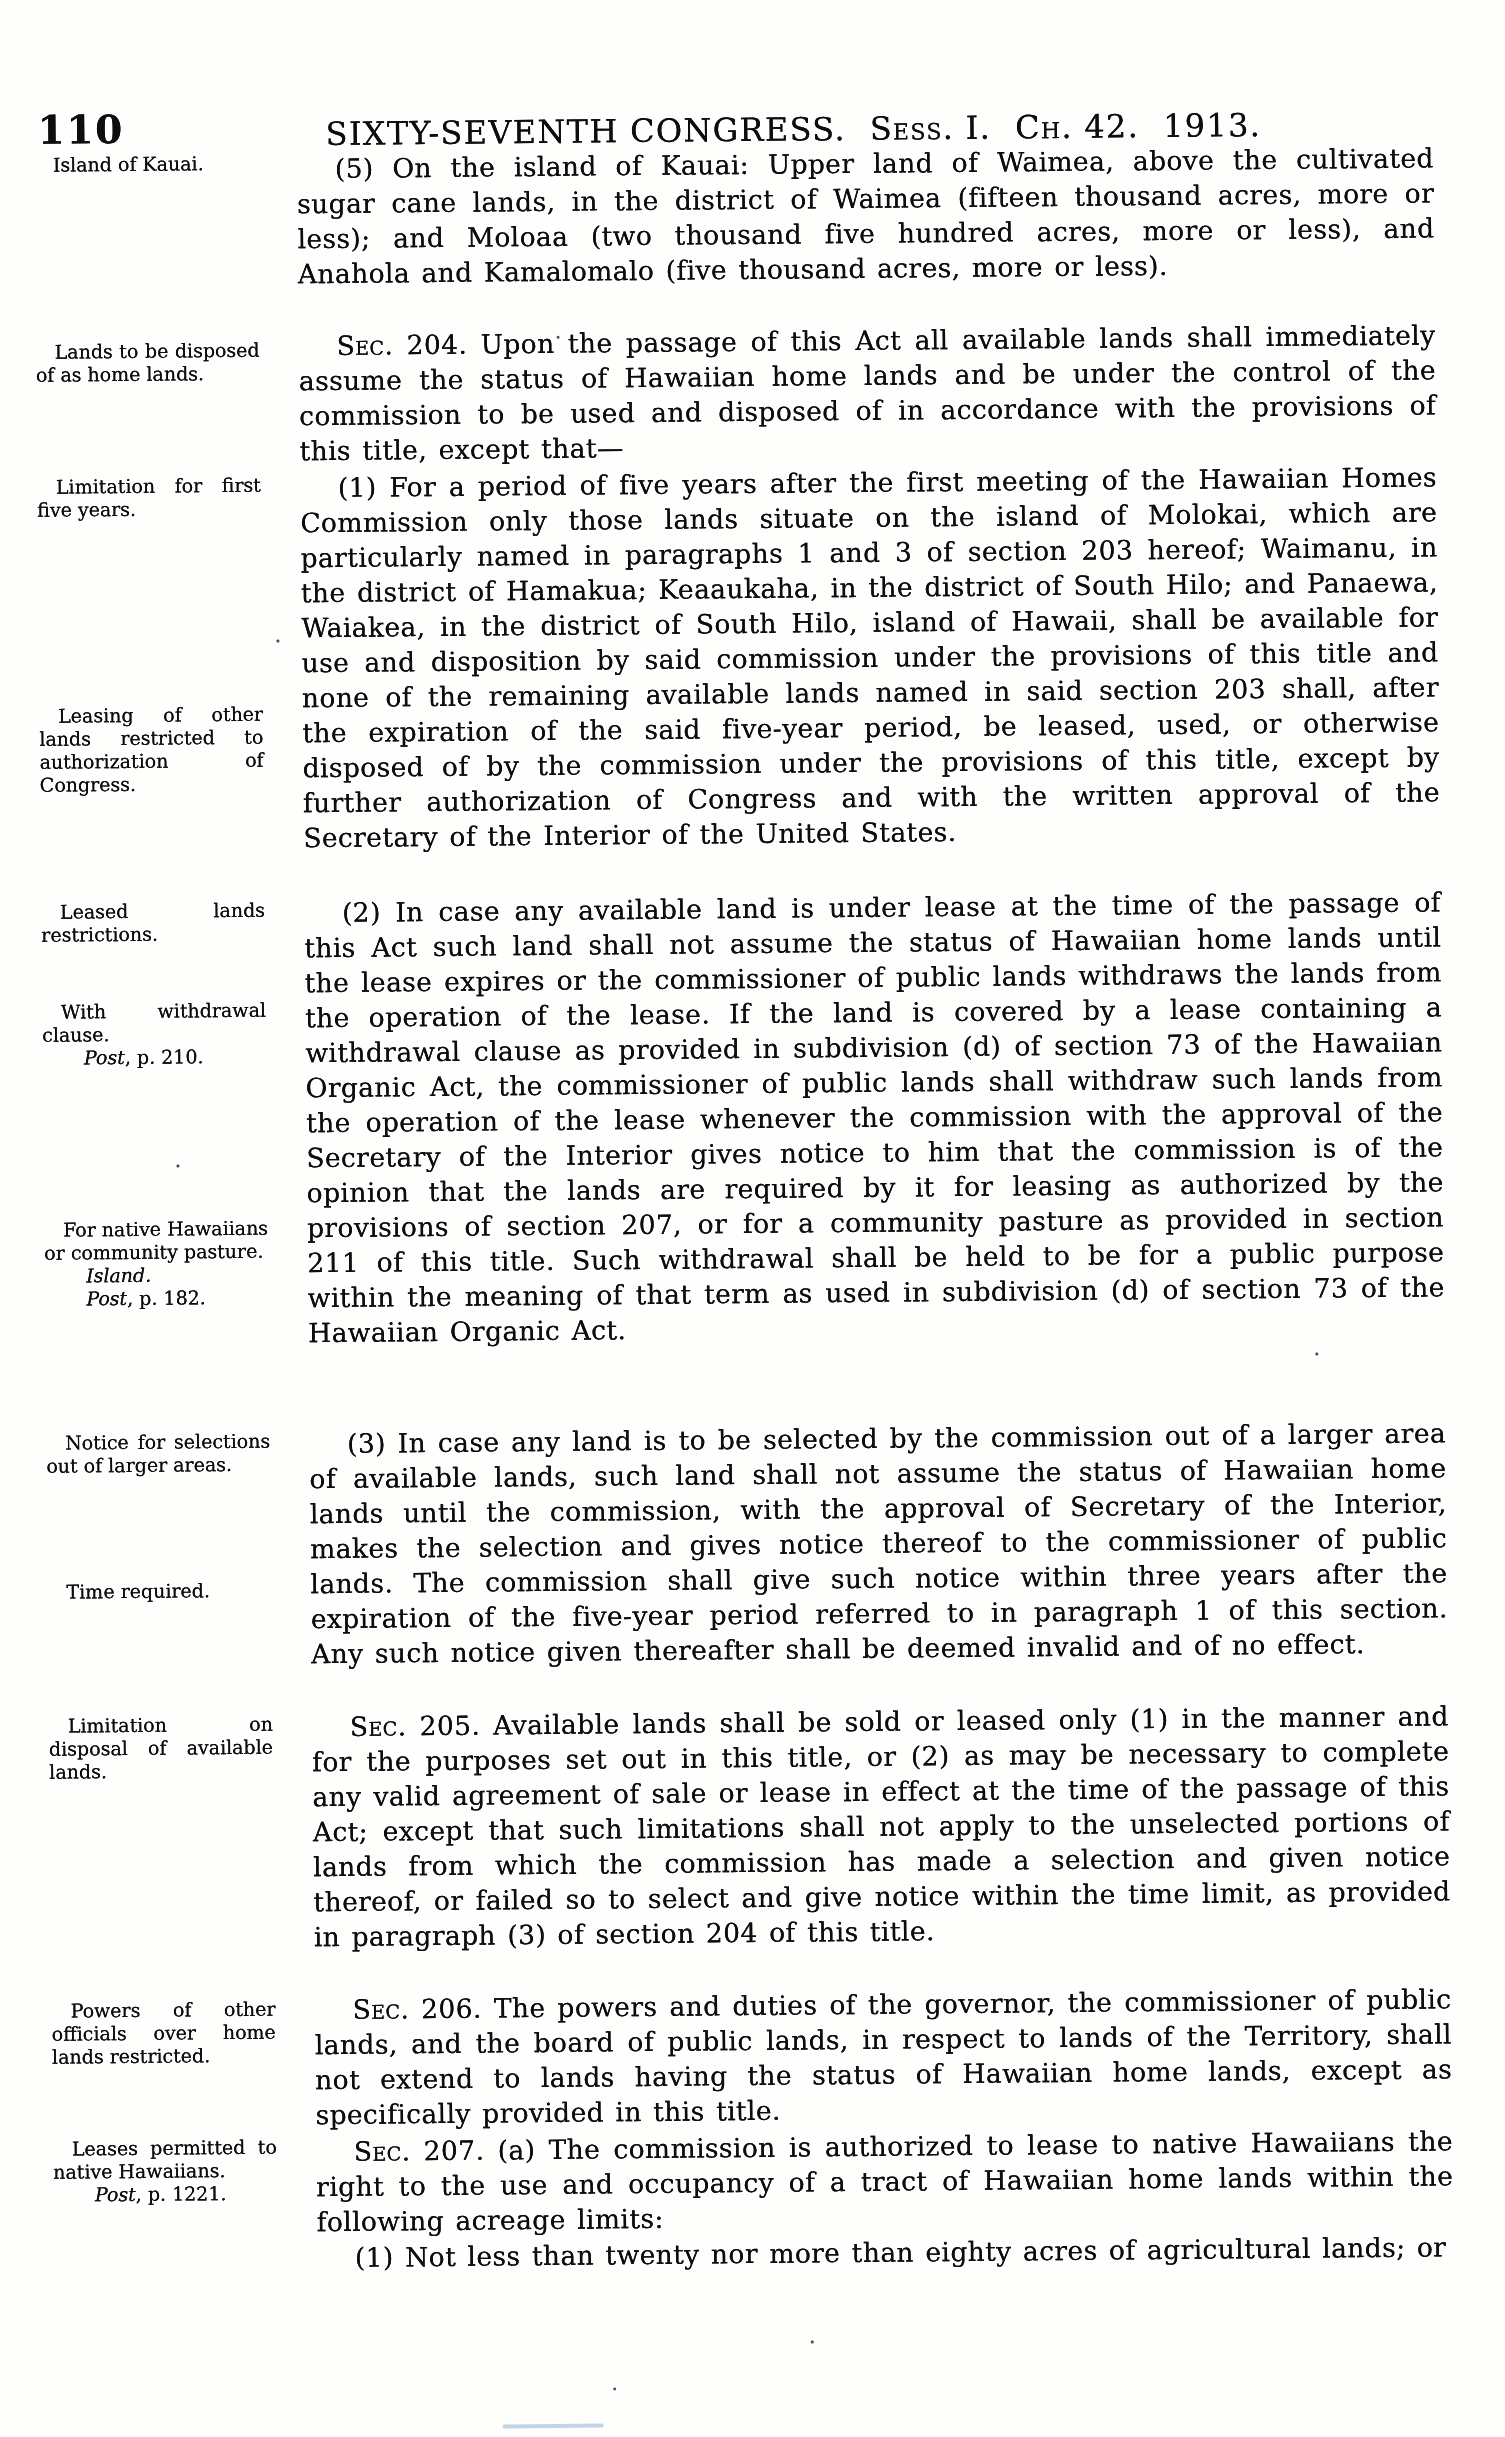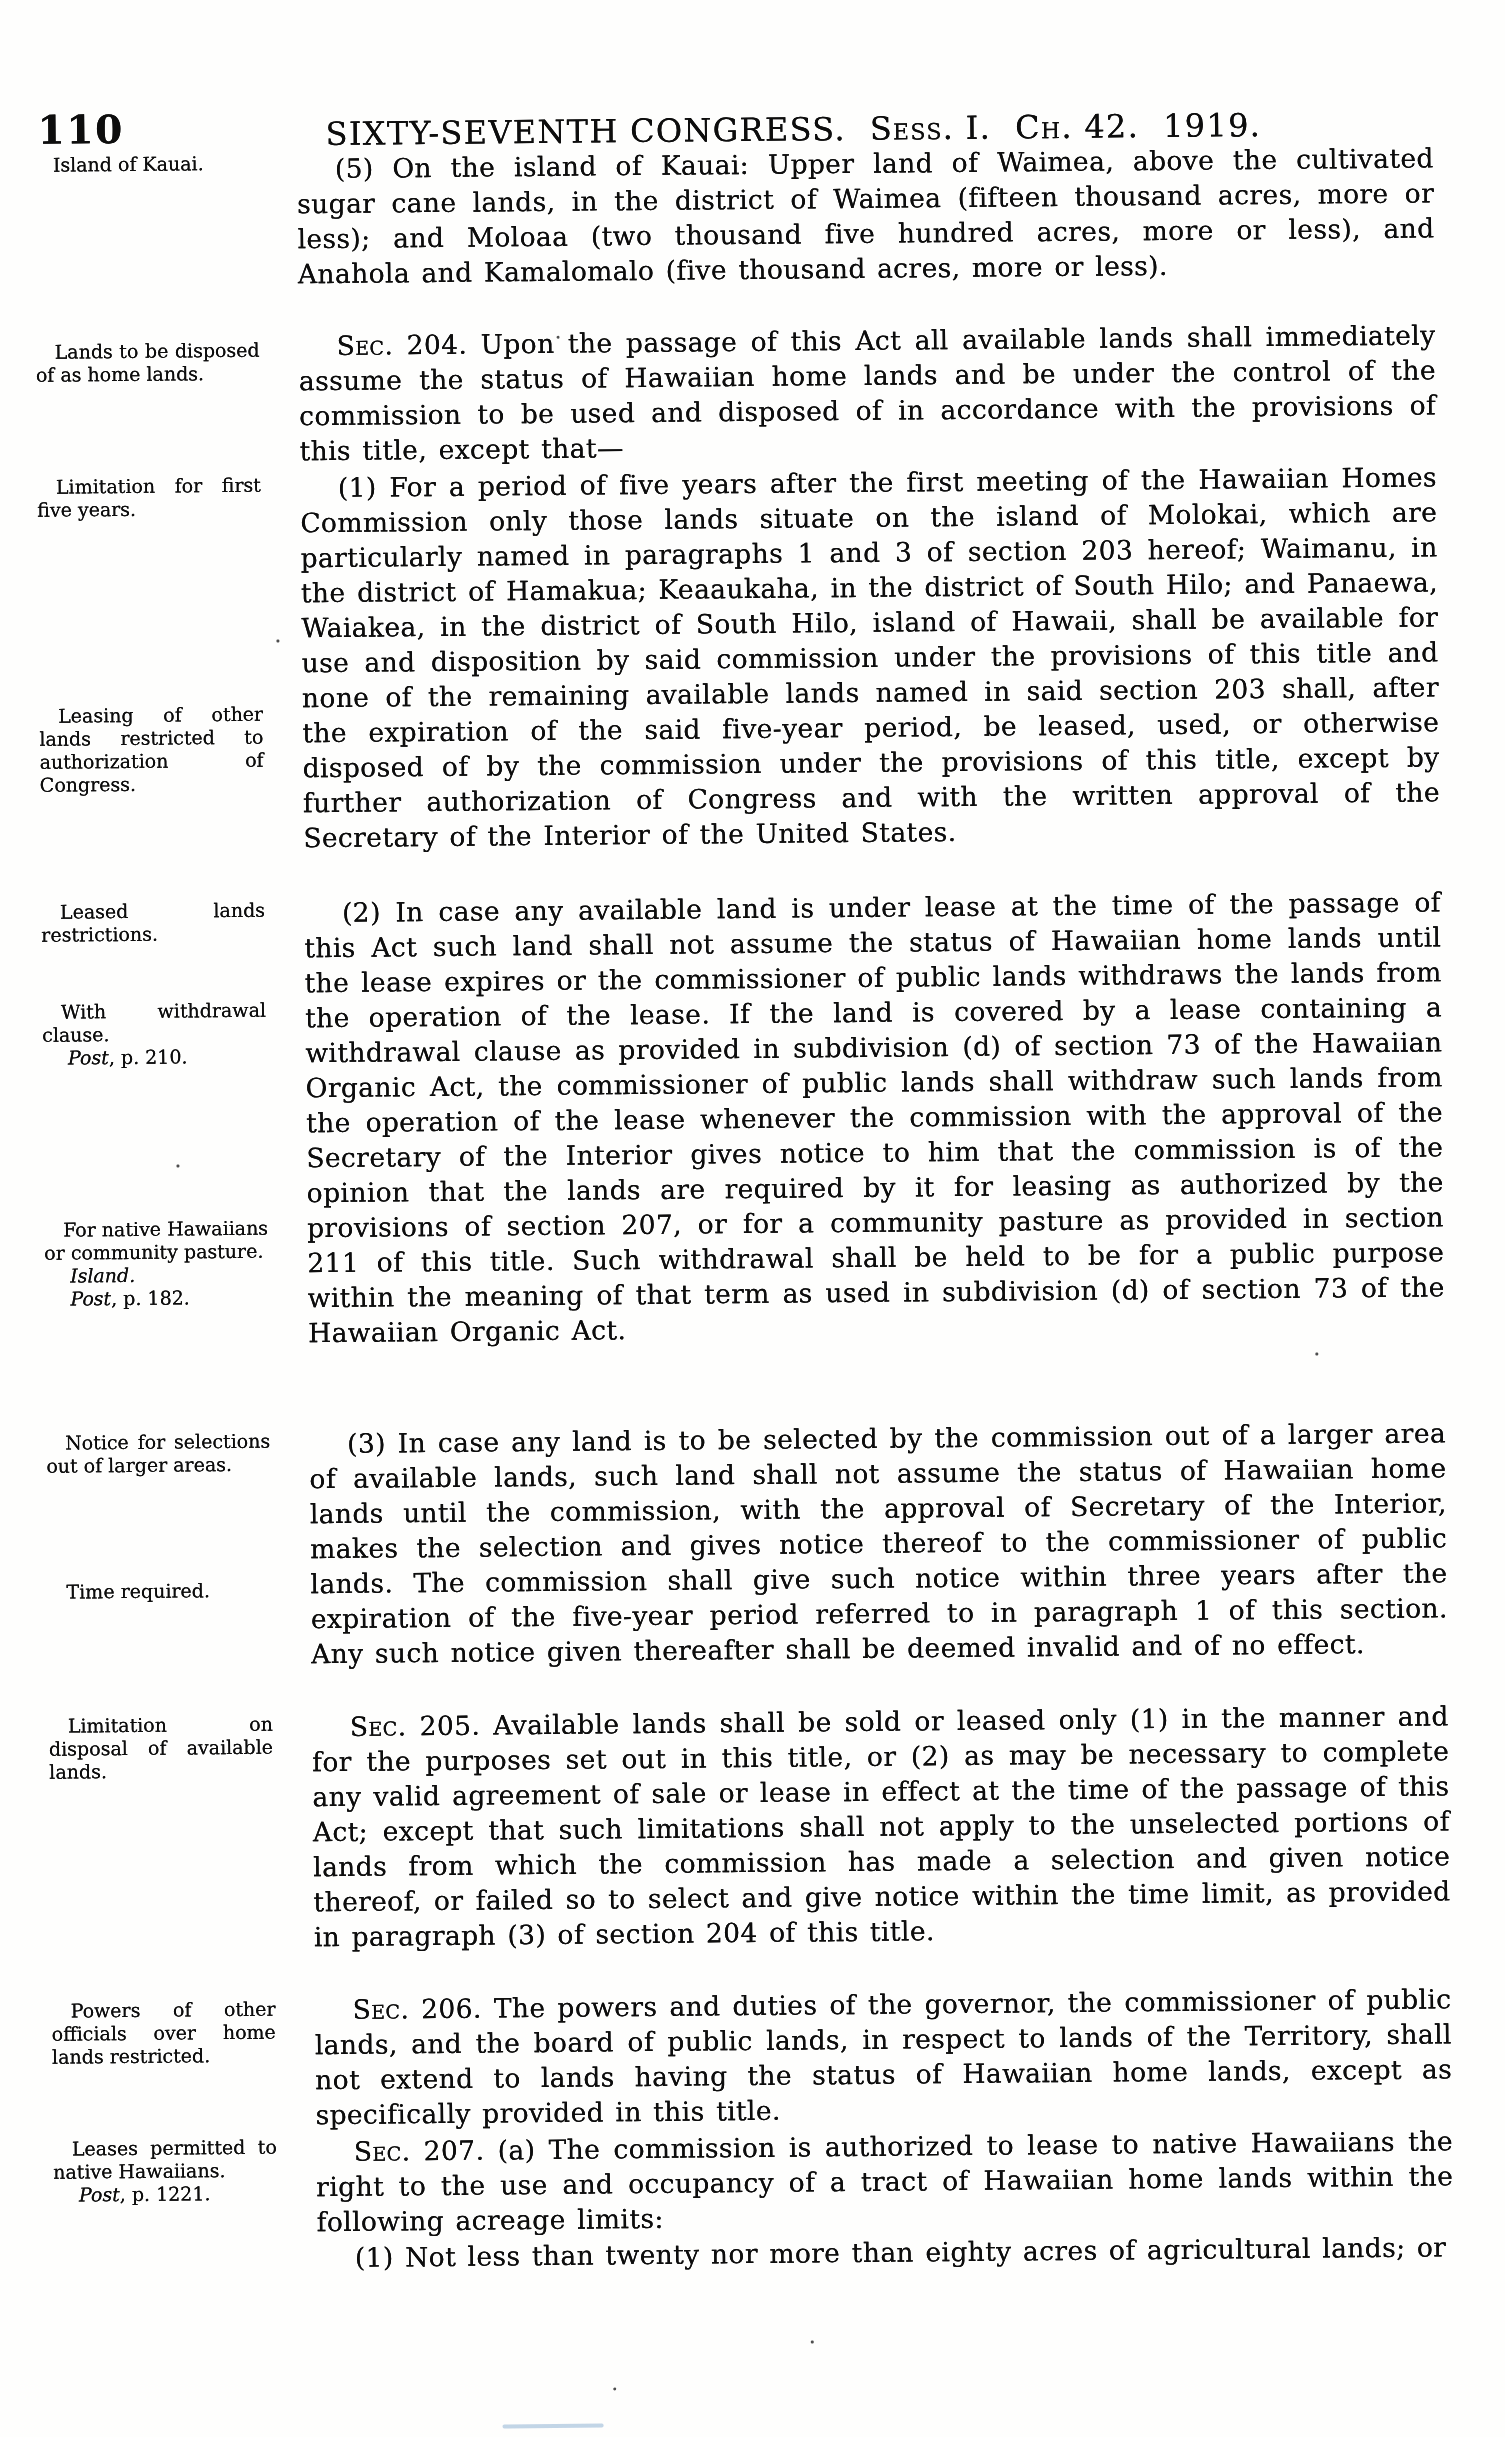--- a/index.html
+++ b/index.html
@@ -35,21 +35,21 @@
   
   .margin-col{position:absolute;left:44px;top:0;width:224px;}
   .margin-note{
     position:absolute;left:0;width:224px;
     font-size:19px;line-height:23px;
     text-align:justify;
     text-shadow:0 0 0.4px currentColor;
   }
   .margin-note .note-text{text-indent:19px;display:block;}
   .margin-note .note-ref{display:block;margin-left:25.6px;text-indent:0;}
-  .margin-note .note-ref i{font-style:italic;}
+  .margin-note .note-ref i{font-style:italic;margin-left:16px;}
   
   .body-col{position:absolute;left:307px;top:0;width:1137px;}
   .law-paragraph{
     position:absolute;left:0;width:1137px;
     margin:0;
     font-size:26.5px;line-height:35px;
     text-align:justify;
     text-indent:38px;
     letter-spacing:0.4px;
     word-spacing:2.6px;
@@ -64,21 +64,21 @@
   }
 </style>
 </head>
 <body>
 
 <div class="page">
   <div class="scan">
 
     <div class="page-number">110</div>
 
-    <div class="running-title"><span class="head-part">SIXTY-SEVENTH CONGRESS.</span><span class="head-part">Sess. I.</span><span class="head-part">Ch. 42.</span><span class="head-part">1919.</span></div>
+    <div class="running-title"><span class="head-part">SIXTY-SEVENTH CONGRESS.</span><span class="head-part">Sess. I.</span><span class="head-part">Ch. 42.</span><span class="head-part">1913.</span></div>
 
     <aside class="margin-col">
   <div class="margin-note" style="top: 147px;">
     <span class="note-text">Island of Kauai.</span>
   </div>
 
   <div class="margin-note" style="top: 334px;">
     <span class="note-text">Lands to be disposed of as home lands.</span>
   </div>
 

